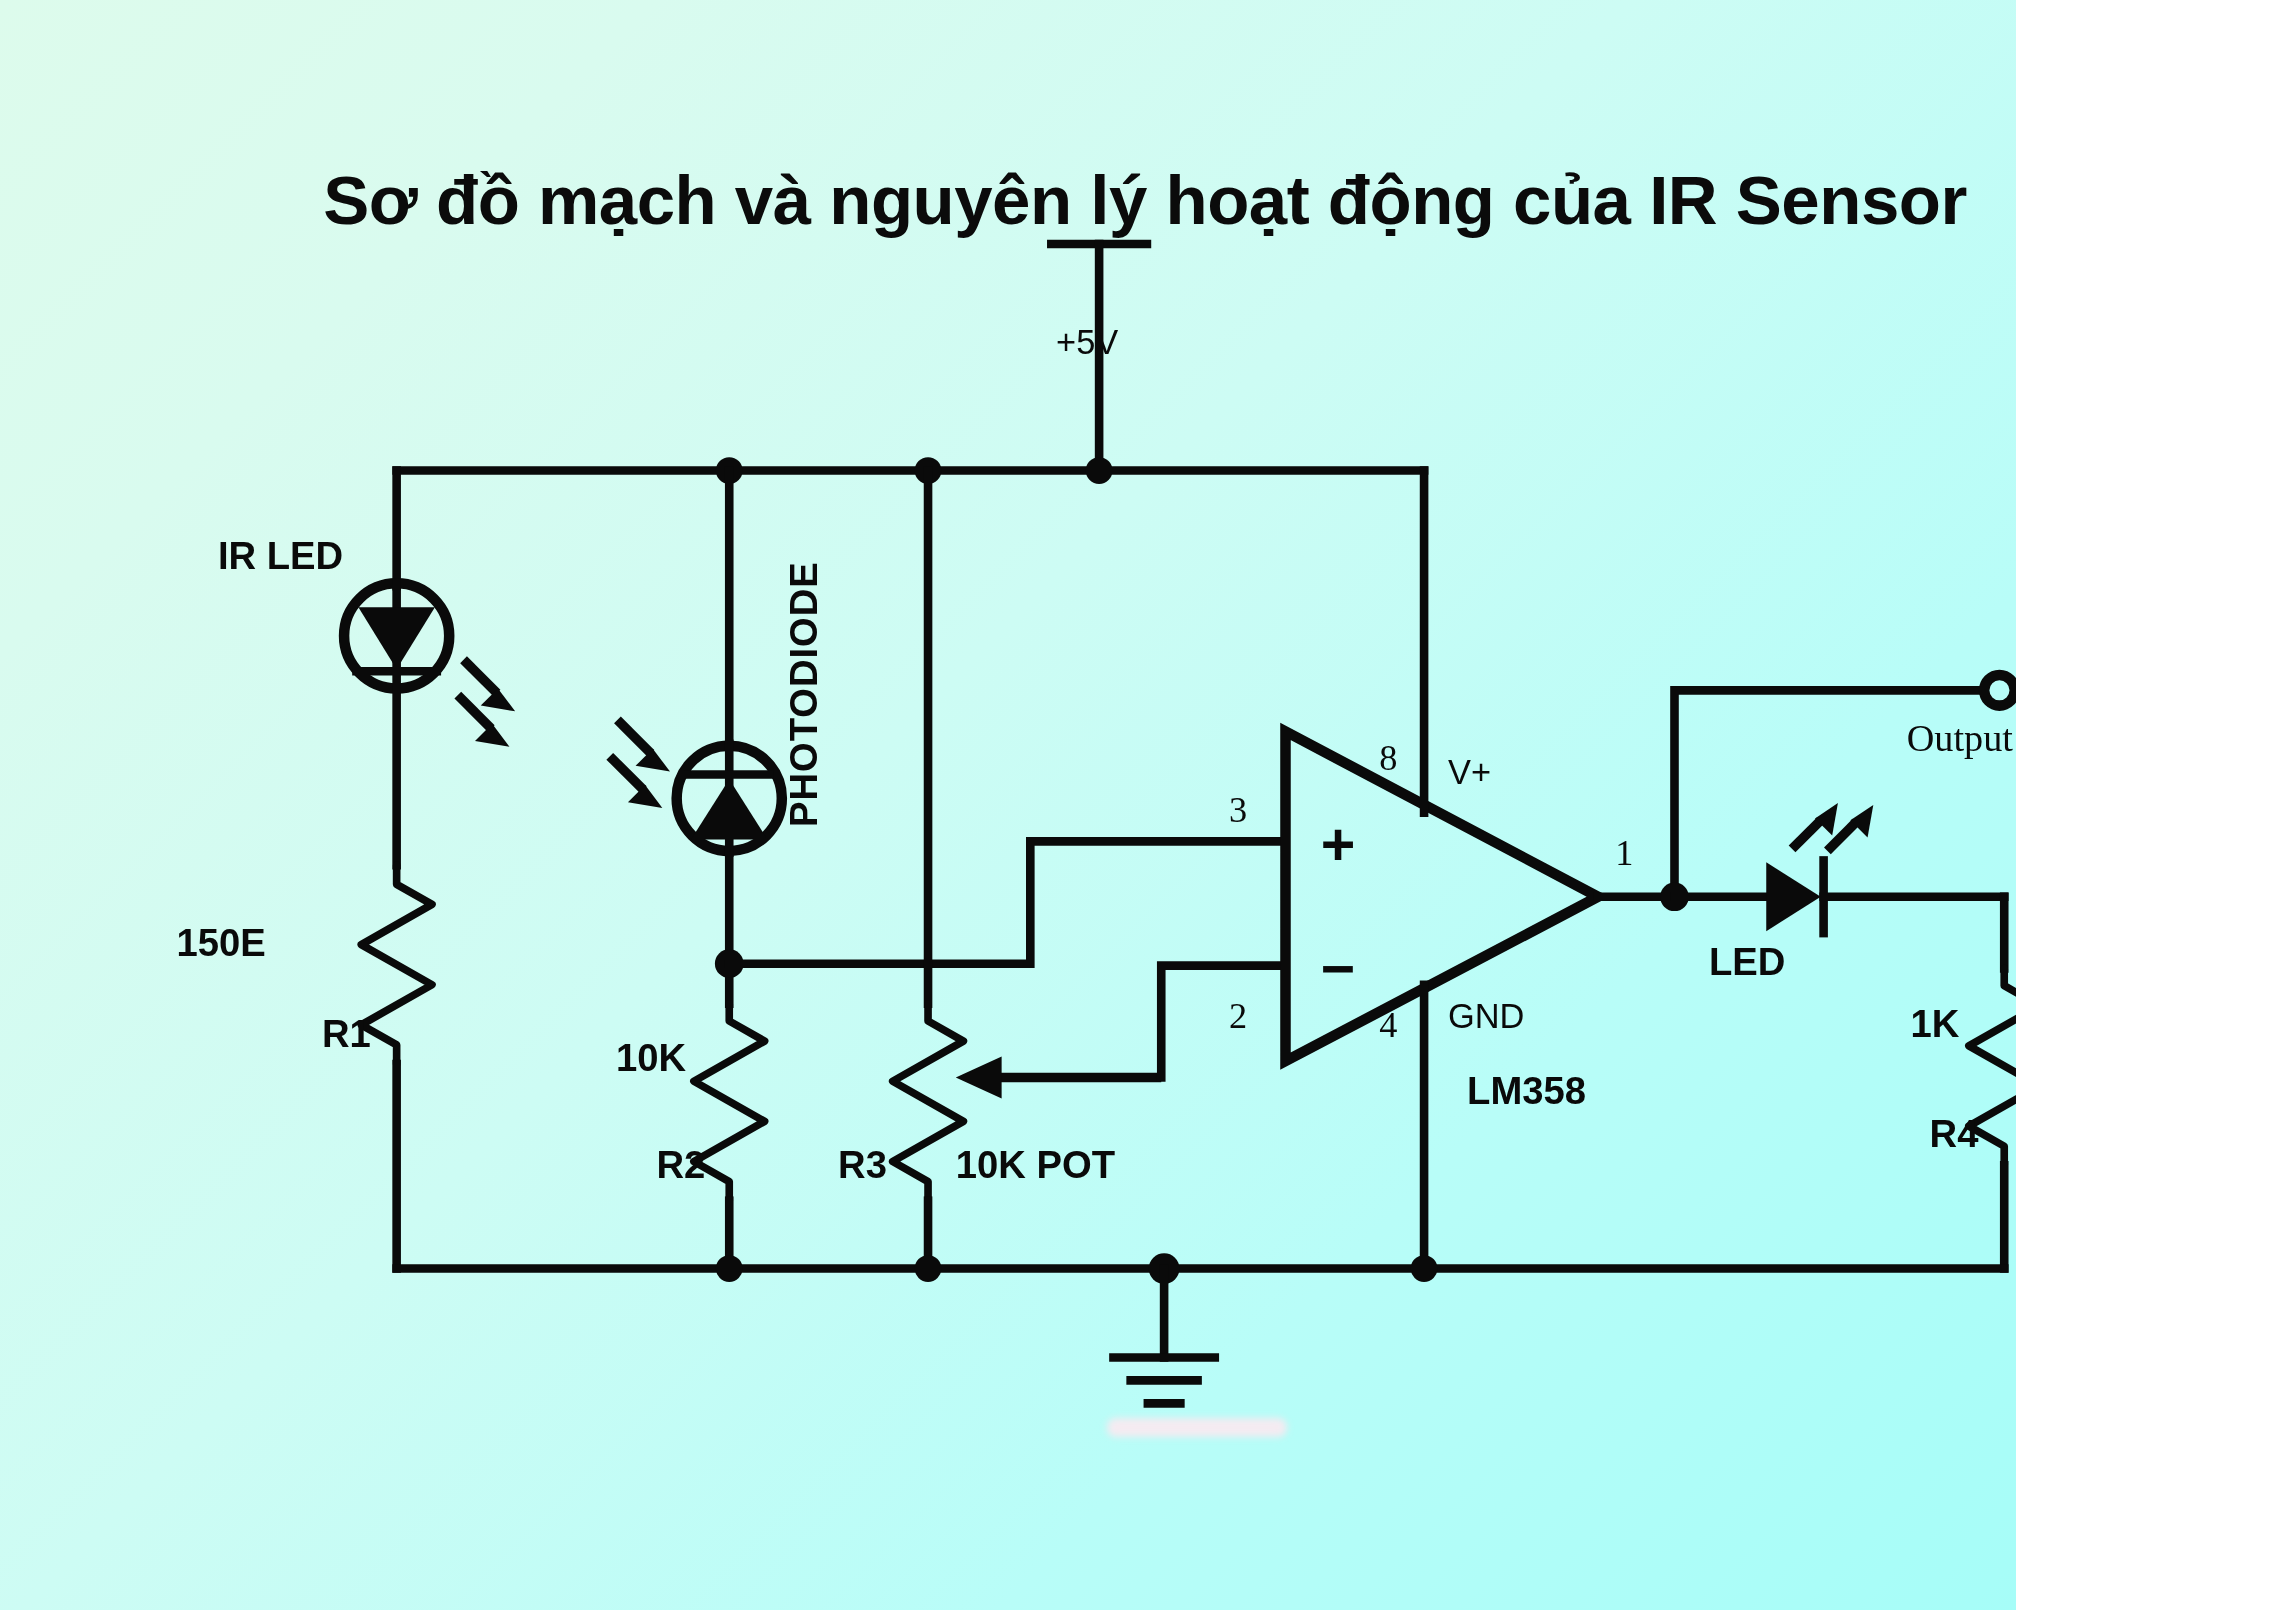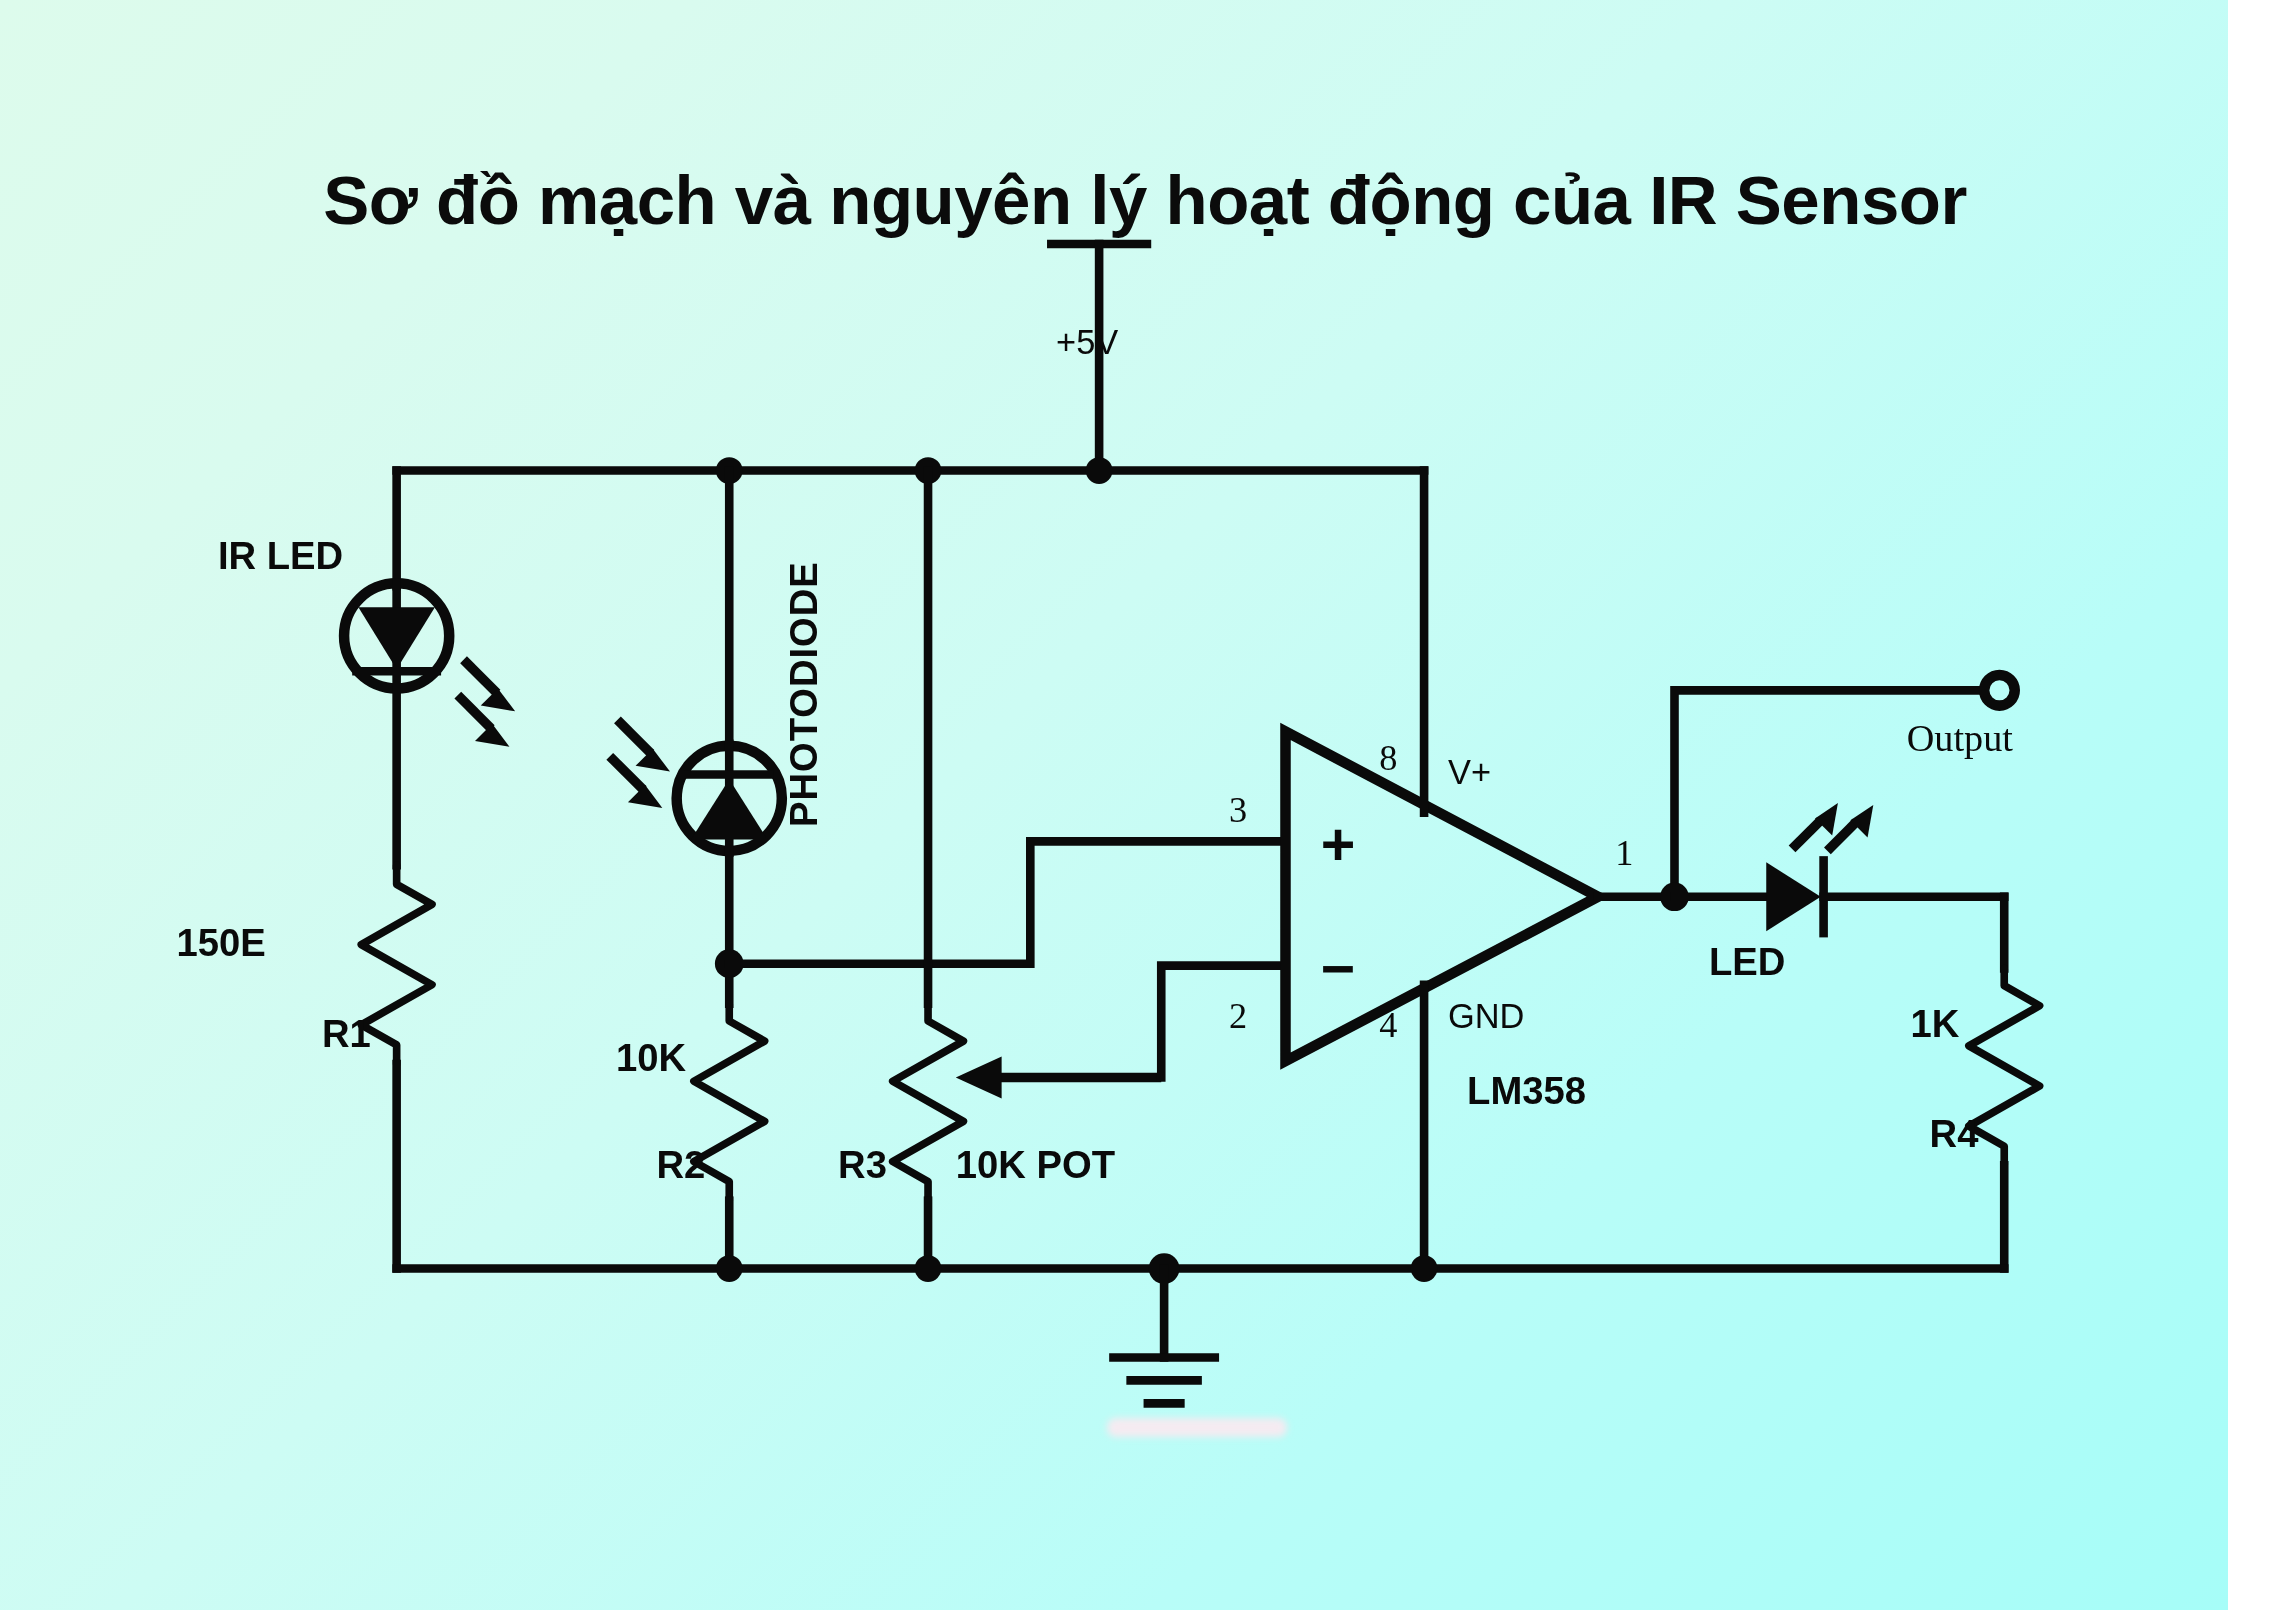--- a/index.html
+++ b/index.html
@@ -5,21 +5,21 @@
   html, body {
     margin: 0;
     padding: 0;
     width: 2290px;
     height: 1611px;
     overflow: hidden;
     font-family: "Liberation Sans", sans-serif;
   }
   #page {
     position: relative;
-    width: 2228px;
+    width: 2016px;
     height: 1611px;
     background: linear-gradient(135deg, #ddfbec 0%, #d9fbef 18%, #cdfcf4 45%, #b8fdf8 72%, #a6fdf8 100%);
     overflow: hidden;
   }
   #title {
     position: absolute;
     left: 0;
     top: 161px;
     width: 2290px;
     text-align: center;

